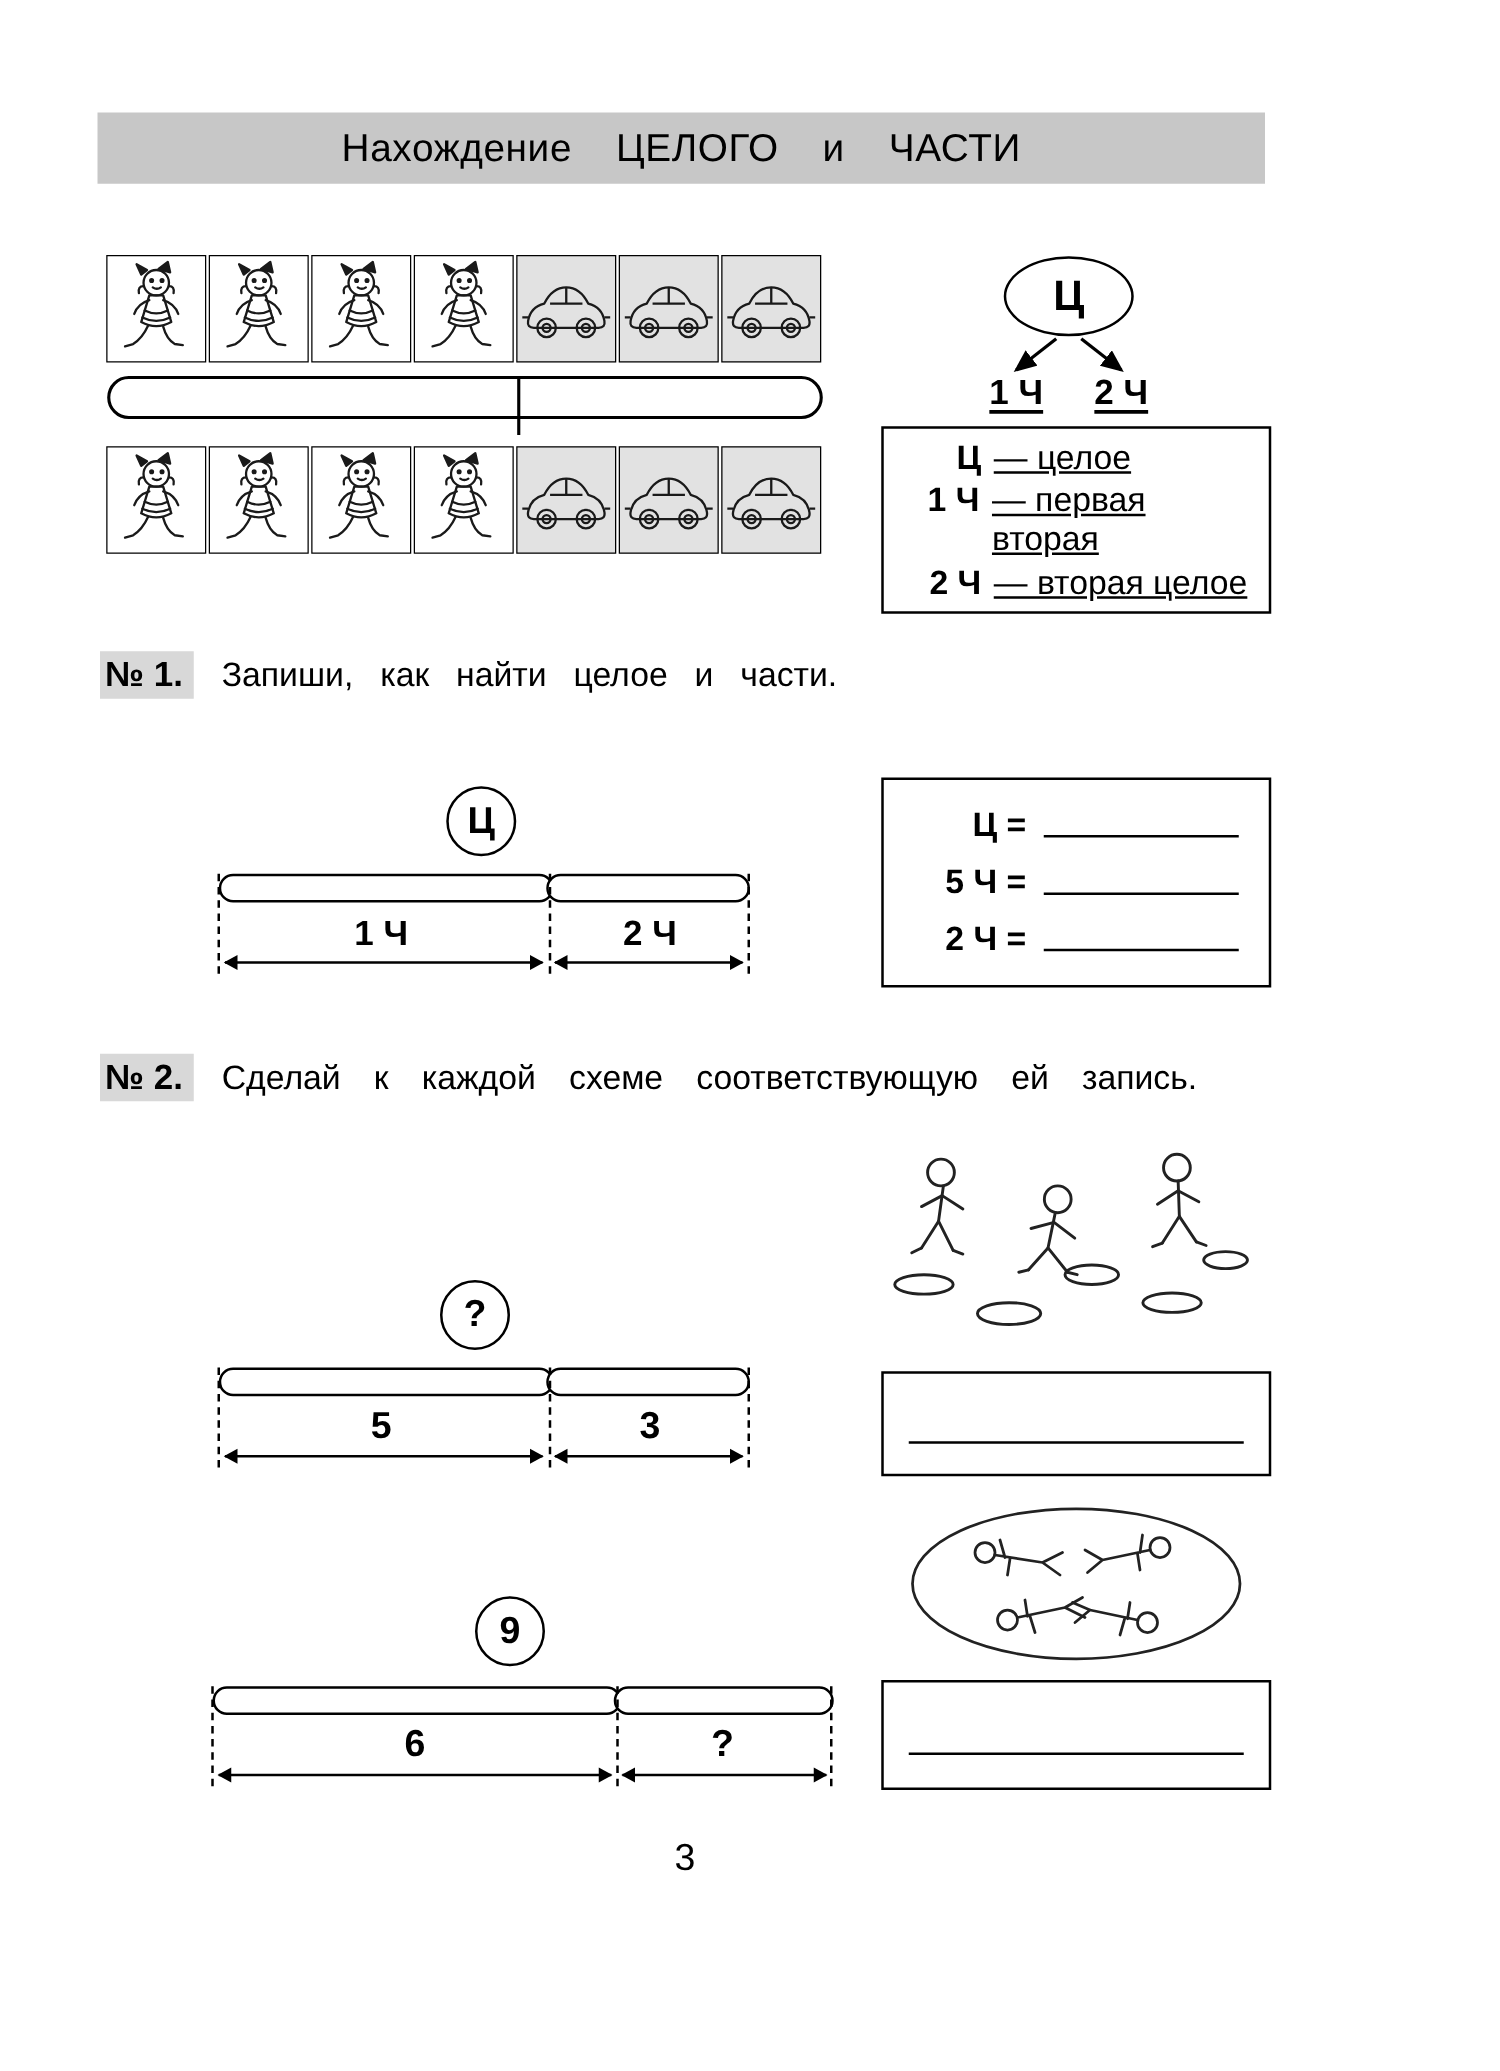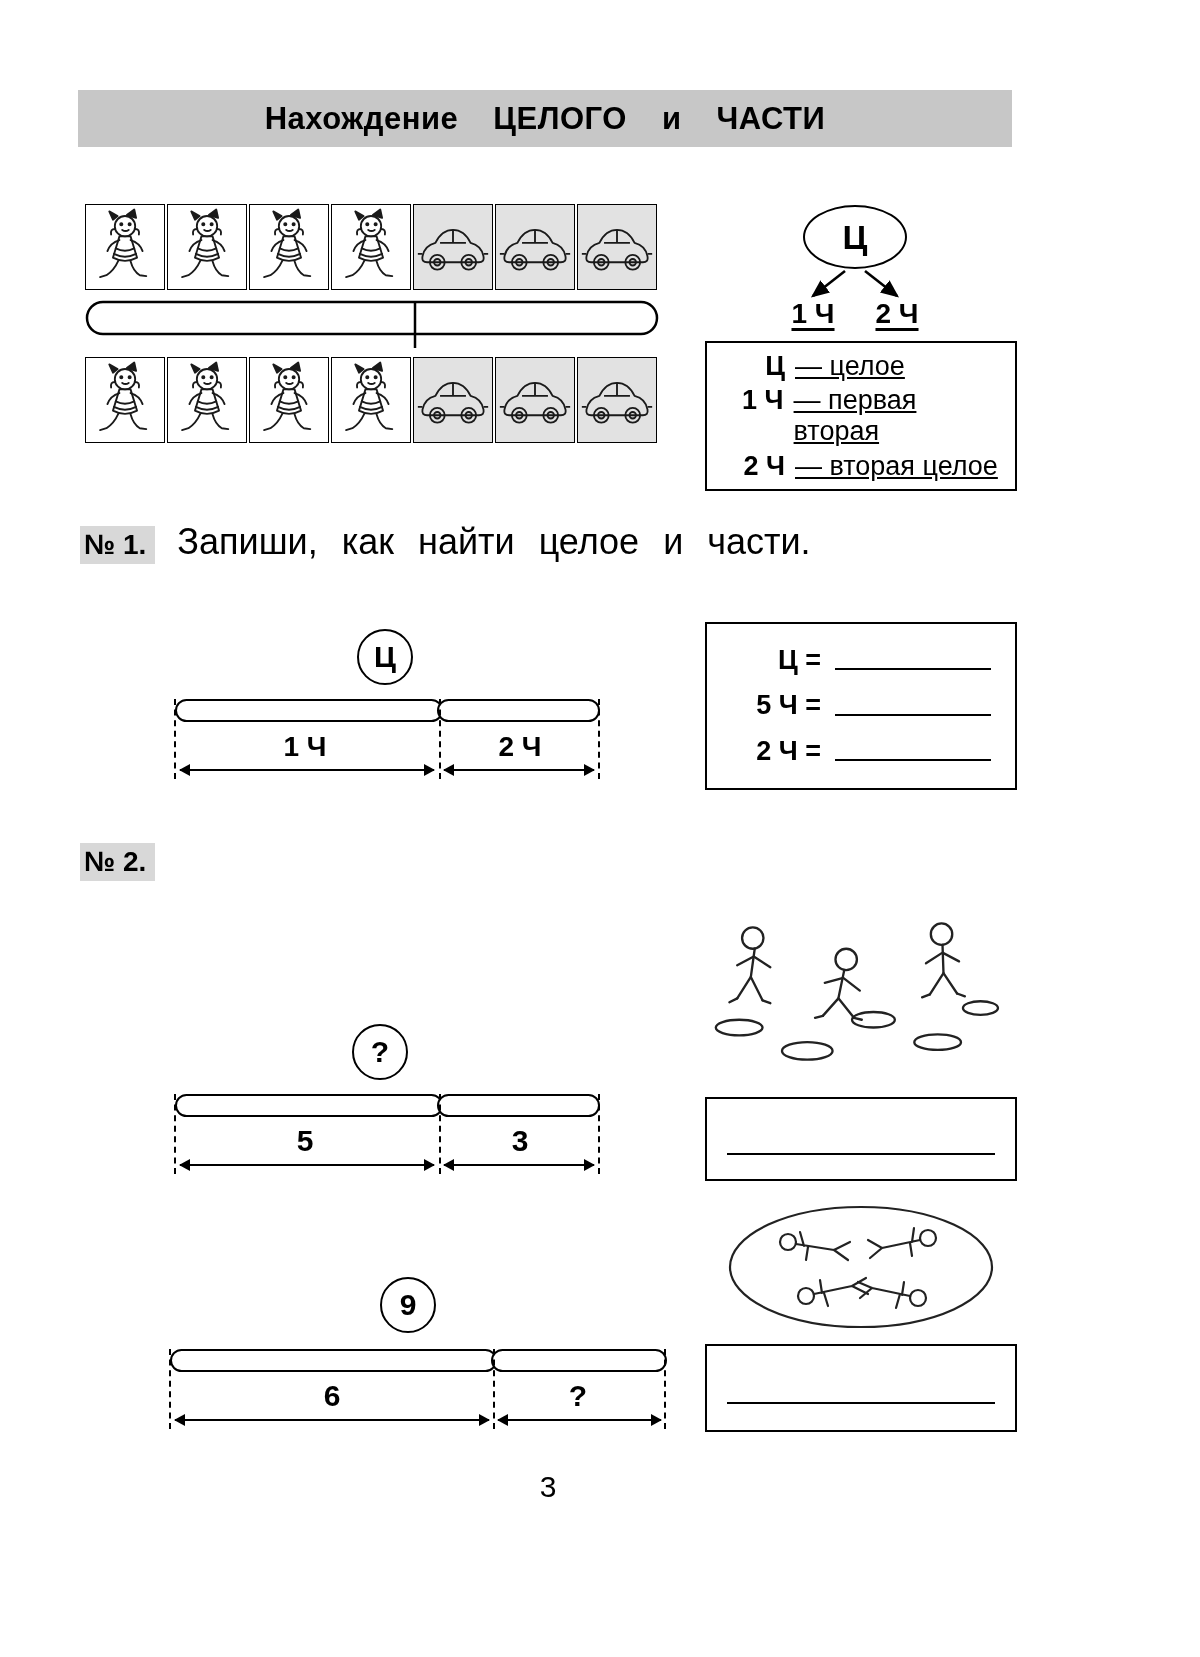--- a/index.html
+++ b/index.html
@@ -3,21 +3,21 @@
 <meta charset="utf-8">
 <style>
   * { margin:0; padding:0; box-sizing:border-box; }
   html,body { background:#ffffff; }
   body { font-family:"Liberation Sans", sans-serif; color:#000; }
   .page { position:relative; width:1200px; height:1657px; background:#fff; overflow:hidden; }
 
   
   .title-bar { position:absolute; left:78px; top:90px; width:934px; height:57px;
     background:#c7c7c7; display:flex; align-items:center; justify-content:center; }
-  .title-bar span { font-weight:bold; font-size:31px; word-spacing:26px; letter-spacing:.5px; }
+  .title-bar span { font-weight:normal; font-size:31px; word-spacing:26px; letter-spacing:.5px; }
 
   
   .pic-row { position:absolute; left:85px; display:flex; gap:2px; }
   .cell { width:80px; height:86px; border:1px solid #000; background:#fff;
     display:flex; align-items:center; justify-content:center; }
   .cell.car { background:#e2e2e2; }
   .cell svg { width:74px; height:80px; }
 
   .brace { position:absolute; left:85px; top:298px; width:574px; height:52px; }
 
@@ -32,21 +32,21 @@
   .legend-box { position:absolute; left:705px; top:341px; width:312px; height:150px;
     border:2px solid #000; display:flex; flex-direction:column; justify-content:space-evenly;
     padding:4px 10px 4px 8px; }
   .legend-row { display:flex; align-items:baseline; font-size:27px; }
   .legend-term { font-weight:bold; width:70px; text-align:right; white-space:pre; }
   .legend-desc { margin-left:10px;text-decoration:underline; }
 
   
   .task-line { position:absolute; left:80px; display:flex; align-items:baseline; }
   .task-num { font-weight:bold; font-size:28px; background:#d8d8d8; padding:3px 9px 3px 4px; }
-  .task-text { font-size:36px; margin-left:22px; }
+  .task-text { font-size:27px; margin-left:22px; }
 
   
   .circle-label { position:absolute; width:56px; height:56px; border:2.5px solid #000;
     border-radius:50%; display:flex; align-items:center; justify-content:center;
     font-weight:bold; font-size:30px; background:#fff; }
   .pill { position:absolute; height:23px; border:2.5px solid #000; border-radius:12px; background:#fff; }
   .dash-v { position:absolute; width:0; border-left:2px dashed #000; }
   .seg-label { position:absolute; width:100px; text-align:center; font-weight:bold; font-size:28px; }
   .arrow { position:absolute; height:2px; background:#000; }
   .arrow::before, .arrow::after { content:""; position:absolute; top:-5px;
@@ -240,20 +240,21 @@
       <span class="ans-line"></span>
     </div>
     <div class="ans-row">
       <span class="ans-label">2 Ч =</span>
       <span class="ans-line"></span>
     </div>
   </div>
 
   <div class="task-line" style="top:843px">
     <span class="task-num">№ 2.</span>
+    <span class="task-text" style="word-spacing:19px">Сделай к каждой схеме соответствующую ей запись.</span>
   </div>
 
   <svg class="illus" style="left:688px; top:903px; width:330px; height:180px" viewBox="0 0 330 185">
     <g fill="none" stroke="#222" stroke-width="2.4" stroke-linecap="round" stroke-linejoin="round">
       <ellipse cx="48" cy="128" rx="24" ry="8"></ellipse>
       <ellipse cx="118" cy="152" rx="26" ry="9"></ellipse>
       <ellipse cx="186" cy="120" rx="22" ry="8"></ellipse>
       <ellipse cx="252" cy="143" rx="24" ry="8"></ellipse>
       <ellipse cx="296" cy="108" rx="18" ry="7"></ellipse>
       <circle cx="62" cy="36" r="11"></circle>

